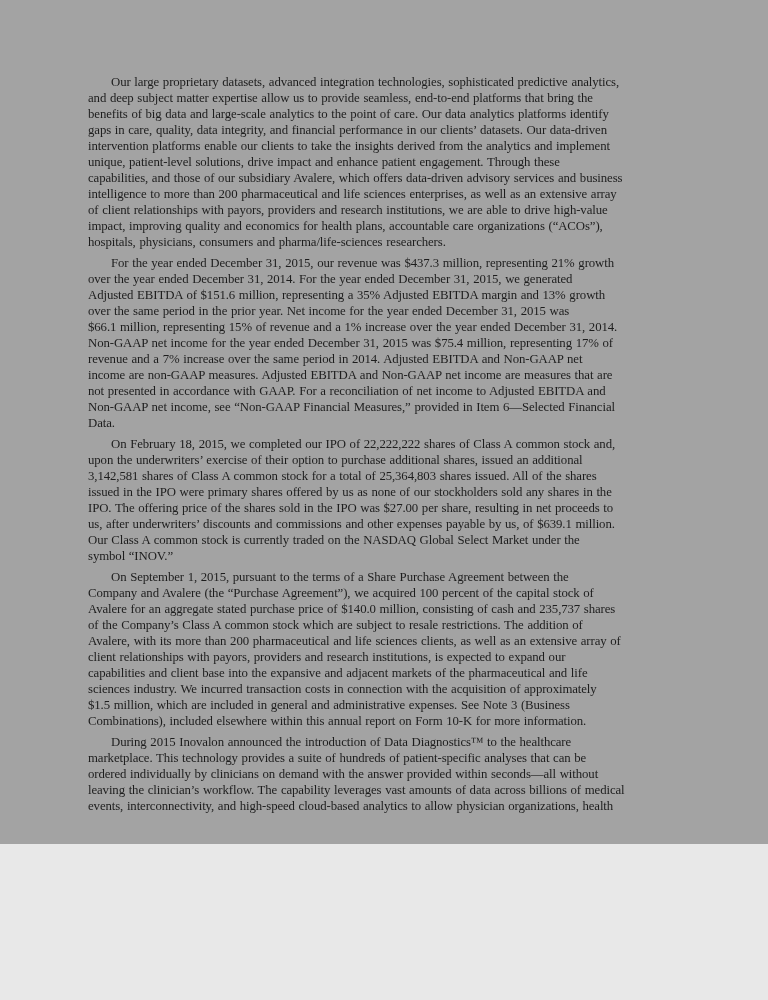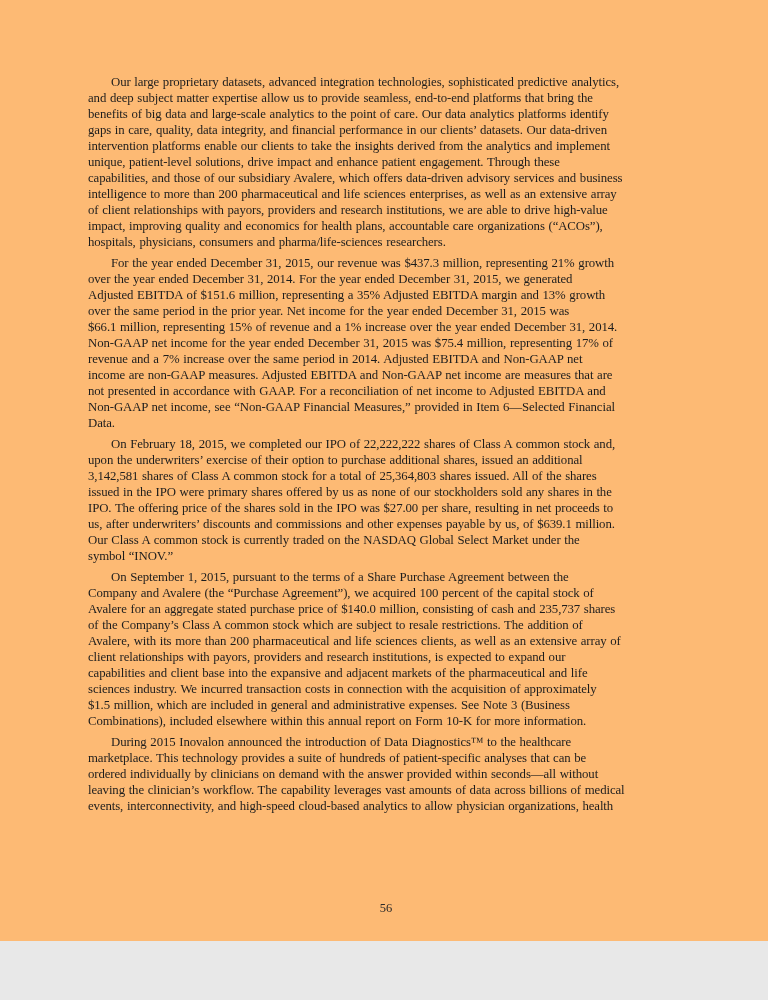--- a/index.html
+++ b/index.html
@@ -3,22 +3,22 @@
 <meta charset="utf-8">
 <style>
   html, body {
     margin: 0;
     padding: 0;
     background: #e8e8e8;
   }
   .page {
     position: relative;
     width: 768px;
-    height: 941px;
-    background: #fdba74;
+    height: 844px;
+    background: #a3a3a3;
     overflow: hidden;
     font-family: "Liberation Serif", "DejaVu Serif", serif;
     color: #1d1d1d;
   }
   .page-body {
     position: absolute;
     left: 88px;
     top: 74px;
     width: 600px;
   }

